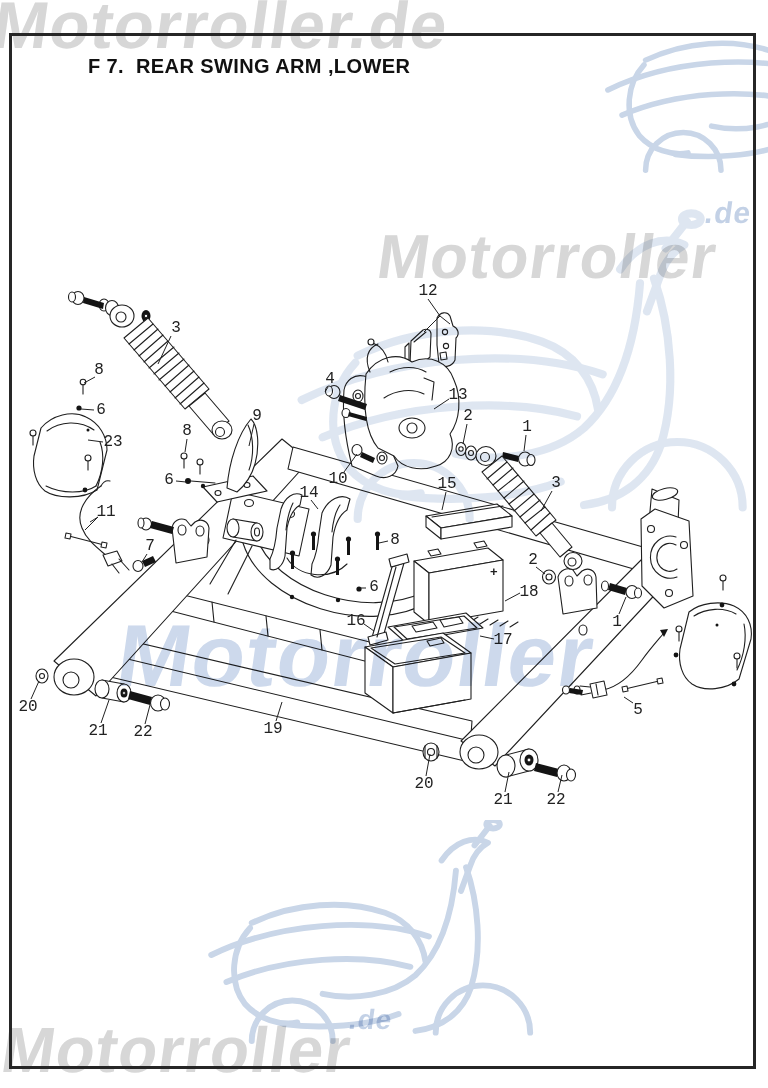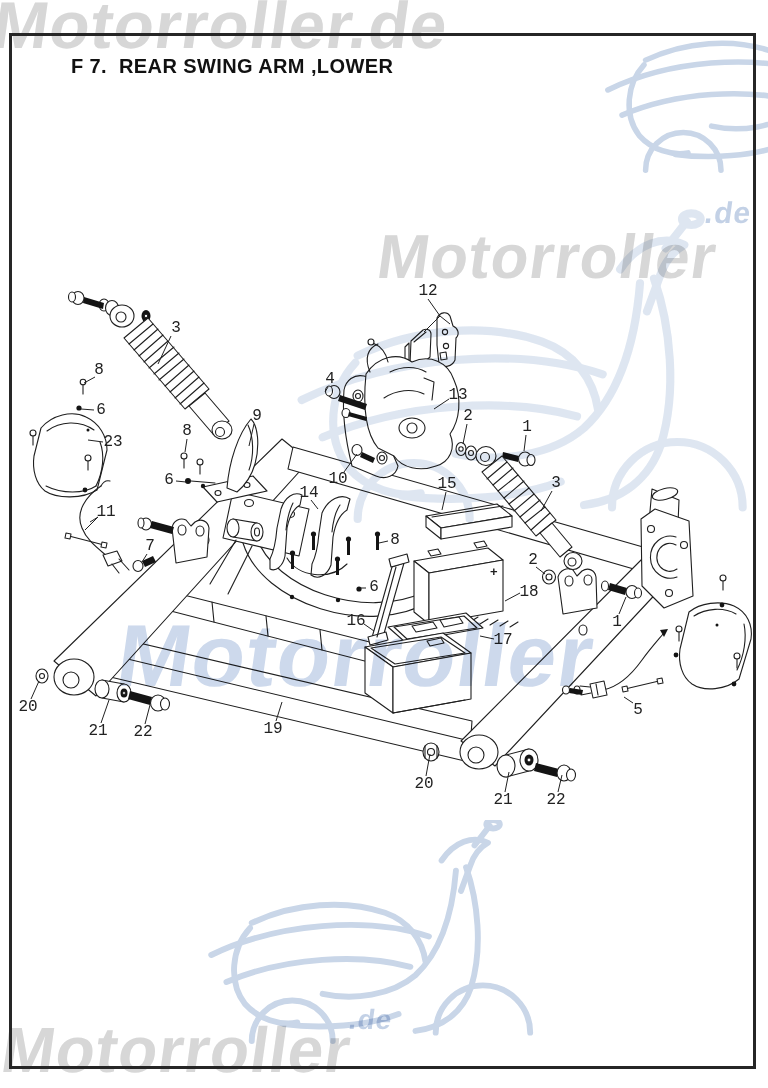--- a/index.html
+++ b/index.html
@@ -22,21 +22,21 @@
   .wm-top{left:-6px;top:-8px;font-size:66px;}
   .wm-mid{left:378px;top:226px;font-size:62px;}
   .wm-mid-de{left:705px;top:198px;font-size:30px;}
   .wm-giant{left:118px;top:612px;font-size:88px;color:#cdd9ec;}
   .wm-bottom{left:2px;top:1018px;font-size:64px;}
   .wm-bottom-de{left:349px;top:1006px;font-size:28px;}
   .wm-svg{left:0;top:0;}
   .scooter-stroke{stroke:#c9d6e8;stroke-width:7;fill:none;stroke-linecap:round;stroke-linejoin:round;}
   .border-frame{position:absolute;left:9px;top:33px;width:741px;height:1030px;
                 border:3px solid #262626;pointer-events:none;}
-  .page-title{position:absolute;left:71px;top:55px;font-size:20px;font-weight:bold;
+  .page-title{position:absolute;left:88px;top:55px;font-size:20px;font-weight:bold;
               color:#111;letter-spacing:0.4px;white-space:pre;}
 </style>
 </head>
 <body>
 
 <div class="page">
 
   <svg id="diagram-svg" class="diagram-svg" width="768" height="1088" viewBox="0 0 768 1088">
 
     <g>

